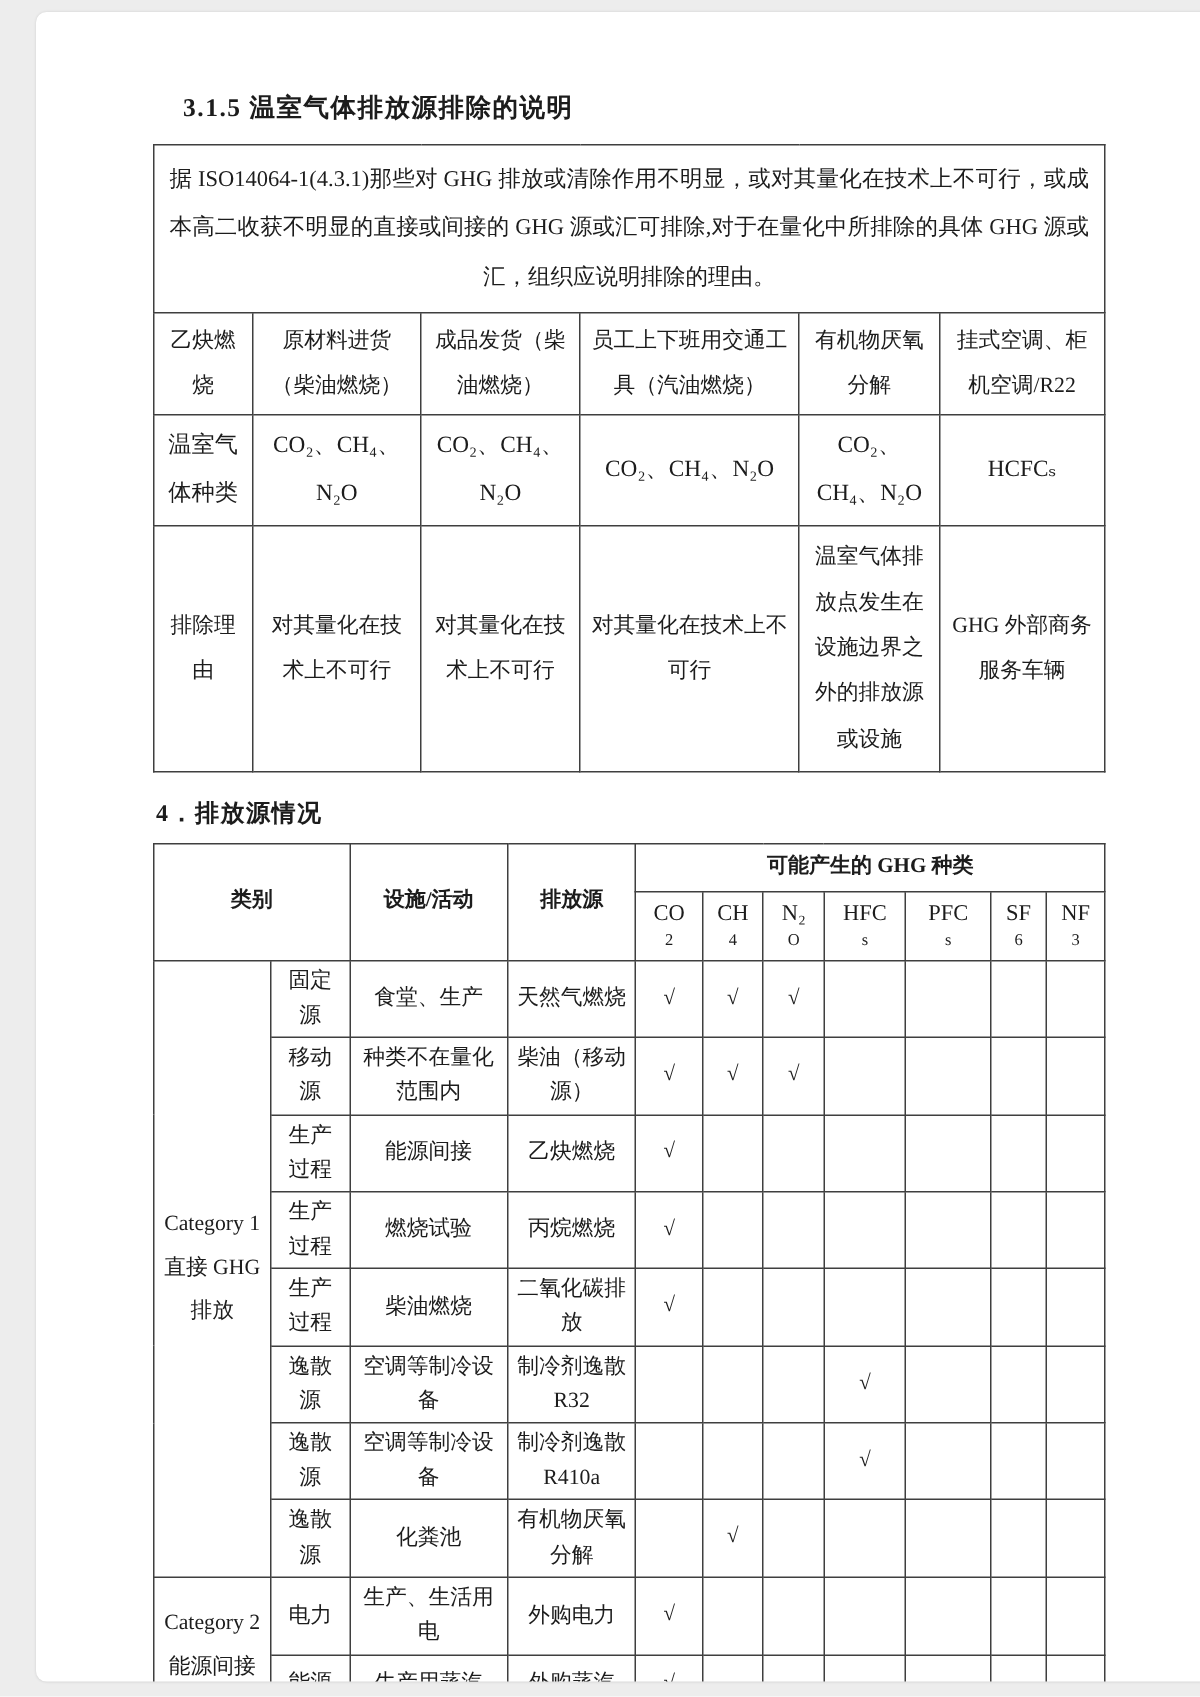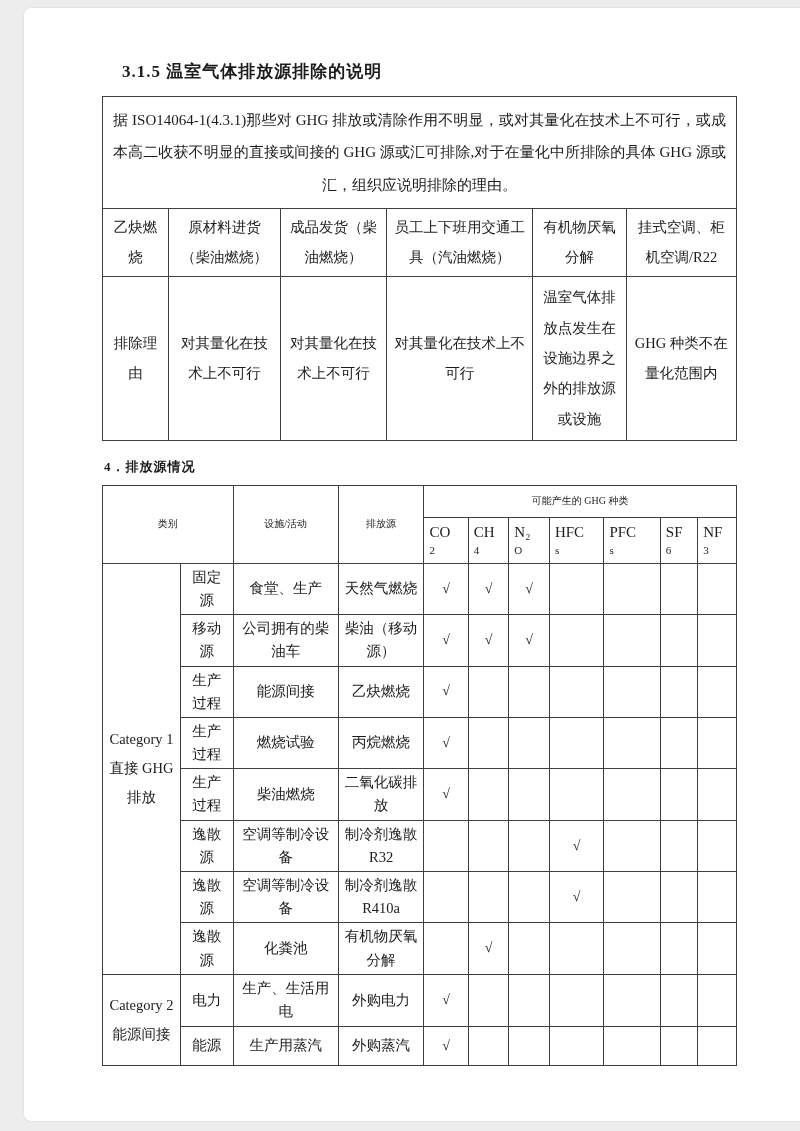--- a/index.html
+++ b/index.html
@@ -28,21 +28,21 @@
     padding:52px 71px 0 78px;
   }
   h1.sec-heading{
     font-size:17px;
     font-weight:bold;
     padding-left:20px;
     letter-spacing:1px;
     margin-bottom:13px;
   }
   h2.sec-heading{
-    font-size:13px;
+    font-size:16px;
     font-weight:bold;
     letter-spacing:1px;
     margin:17px 0 9px 2px;
   }
   table{
     width:100%;
     border-collapse:collapse;
     table-layout:fixed;
   }
   td,th{
@@ -62,26 +62,26 @@
     text-align:justify;
     text-align-last:center;
     padding:7px 10px;
     margin-left:36px;
   }
   .t1 tr.r-source td{height:68px;}
   .t1 tr.r-species td{height:74px;font-size:15.5px;}
   .t1 tr.r-reason td{height:164px;}
   
   .t2 td,.t2 th{line-height:1.6;}
-  .t2 tr.h1 th{height:32px;font-size:10px;}
+  .t2 tr.h1 th{height:32px;font-size:14px;font-weight:bold;}
   .t2 tr.h2 th{height:46px;}
   .t2 td.cat{font-size:14.5px;line-height:2.0;padding:16px 3px;}
   .t2 tbody td{height:46px;}
   .t2 tr.last td{height:38px;}
-  .gas-head{display:flex;flex-direction:column;align-items:flex-start;justify-content:center;line-height:1.3;}
+  .gas-head{display:flex;flex-direction:column;align-items:center;justify-content:center;line-height:1.3;}
   .gas-top{font-size:15px;}
   .gas-sub{font-size:11px;}
   .chk{font-size:14px;}
 </style>
 </head>
 <body>
 
 <div class="paper">
   <div class="content">
 
@@ -101,27 +101,35 @@
           <td class="intro" colspan="6">据 ISO14064-1(4.3.1)那些对 GHG 排放或清除作用不明显，或对其量化在技术上不可行，或成本高二收获不明显的直接或间接的 GHG 源或汇可排除,对于在量化中所排除的具体 GHG 源或汇，组织应说明排除的理由。</td>
         </tr>
         <tr class="r-source">
           <td>乙炔燃烧</td>
           <td>原材料进货（柴油燃烧）</td>
           <td>成品发货（柴油燃烧）</td>
           <td>员工上下班用交通工具（汽油燃烧）</td>
           <td>有机物厌氧分解</td>
           <td>挂式空调、柜机空调/R22</td>
         </tr>
+        <tr class="r-species">
+          <td>温室气体种类</td>
+          <td>CO₂、CH₄、N₂O</td>
+          <td>CO₂、CH₄、N₂O</td>
+          <td>CO₂、CH₄、N₂O</td>
+          <td>CO₂、CH₄、N₂O</td>
+          <td>HCFCₛ</td>
+        </tr>
         <tr class="r-reason">
           <td>排除理由</td>
           <td>对其量化在技术上不可行</td>
           <td>对其量化在技术上不可行</td>
           <td>对其量化在技术上不可行</td>
           <td>温室气体排放点发生在设施边界之外的排放源或设施</td>
-          <td>GHG 种类不在量化范围内</td>
+          <td>GHG 外部商务服务车辆</td>
         </tr>
       </tbody>
     </table>
 
     <h2 class="sec-heading">4．排放源情况</h2>
 
     <table class="t2">
       <colgroup>
         <col style="width:12.3%">
           <col style="width:8.3%">
@@ -196,21 +204,21 @@
           <td class="chk">√</td>
           <td class="chk">√</td>
           <td class="chk">√</td>
           <td class="chk"></td>
           <td class="chk"></td>
           <td class="chk"></td>
           <td class="chk"></td>
         </tr>
         <tr>
           <td>移动源</td>
-          <td>公司拥有的柴油车</td>
+          <td>种类不在量化范围内</td>
           <td>柴油（移动源）</td>
           <td class="chk">√</td>
           <td class="chk">√</td>
           <td class="chk">√</td>
           <td class="chk"></td>
           <td class="chk"></td>
           <td class="chk"></td>
           <td class="chk"></td>
         </tr>
         <tr>

